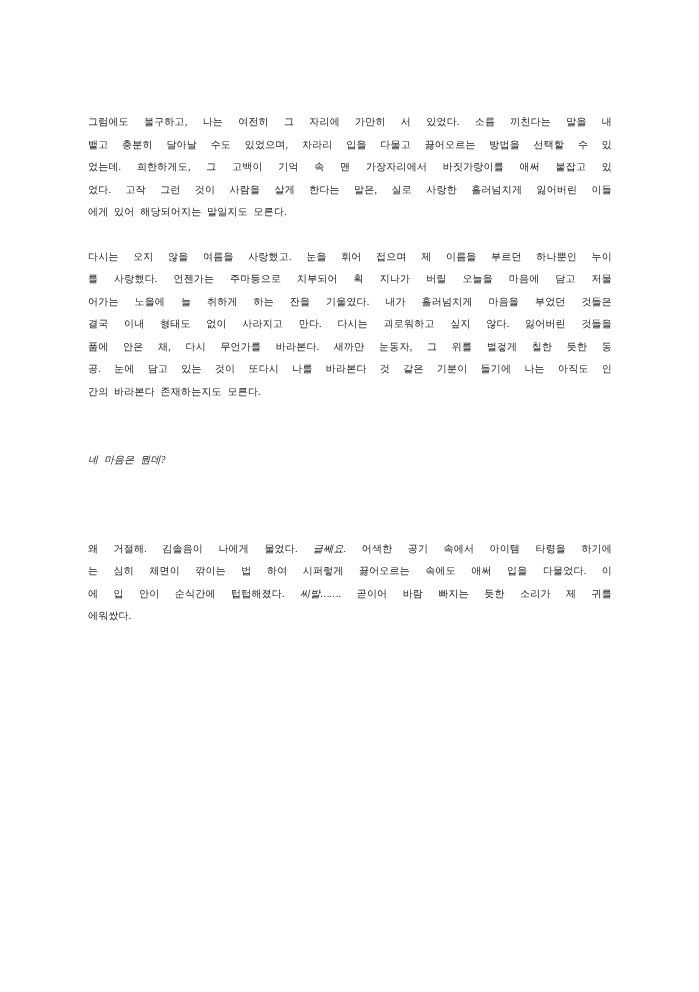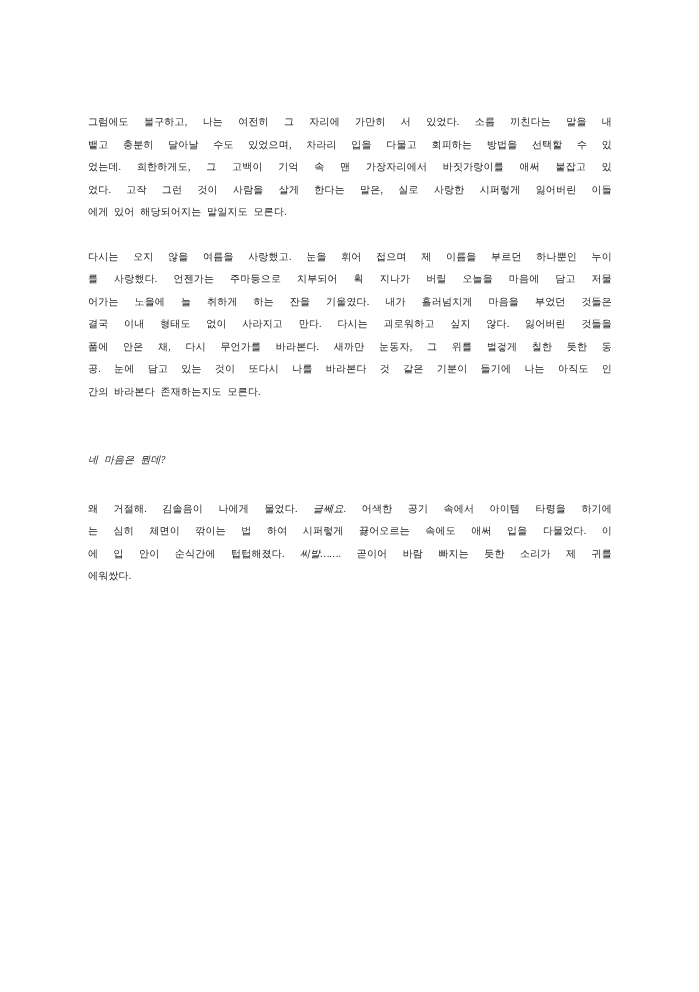--- a/index.html
+++ b/index.html
@@ -22,42 +22,42 @@
     width: 524px;
     color: #1a1a1a;
     font-size: 10px;
     line-height: 22.5px;
     letter-spacing: 0.2px;
     word-spacing: 3px;
   }
   .paragraph { margin: 0; }
   .paragraph.p1 { margin-bottom: 22px; }
   .paragraph.quote { margin-top: 46px; }
-  .paragraph.p4 { margin-top: 26px; }
+  .paragraph.p4 { margin-top: 66px; }
   .line {
     text-align: justify;
     text-align-last: justify;
     white-space: normal;
   }
   .line.last {
     text-align: left;
     text-align-last: left;
   }
   .seg.italic { font-style: italic; }
 </style>
 </head>
 <body>
 
 <div class="page">
   <div class="content">
       <div class="paragraph p1">
         <div class="line"><span class="seg">그럼에도 불구하고, 나는 여전히 그 자리에 가만히 서 있었다. 소름 끼친다는 말을 내</span></div>
-        <div class="line"><span class="seg">뱉고 충분히 달아날 수도 있었으며, 차라리 입을 다물고 회피하는 방법을 선택할 수 있</span></div>
+        <div class="line"><span class="seg">뱉고 충분히 달아날 수도 있었으며, 차라리 입을 다물고 끓어오르는 방법을 선택할 수 있</span></div>
         <div class="line"><span class="seg">었는데. 희한하게도, 그 고백이 기억 속 맨 가장자리에서 바짓가랑이를 애써 붙잡고 있</span></div>
-        <div class="line"><span class="seg">었다. 고작 그런 것이 사람을 살게 한다는 말은, 실로 사랑한 시퍼렇게 잃어버린 이들</span></div>
+        <div class="line"><span class="seg">었다. 고작 그런 것이 사람을 살게 한다는 말은, 실로 사랑한 흘러넘치게 잃어버린 이들</span></div>
         <div class="line last"><span class="seg">에게 있어 해당되어지는 말일지도 모른다.</span></div>
       </div>
       <div class="paragraph p2">
         <div class="line"><span class="seg">다시는 오지 않을 여름을 사랑했고. 눈을 휘어 접으며 제 이름을 부르던 하나뿐인 누이</span></div>
         <div class="line"><span class="seg">를 사랑했다. 언젠가는 주마등으로 치부되어 획 지나가 버릴 오늘을 마음에 담고 저물</span></div>
         <div class="line"><span class="seg">어가는 노을에 늘 취하게 하는 잔을 기울였다. 내가 흘러넘치게 마음을 부었던 것들은</span></div>
         <div class="line"><span class="seg">결국 이내 형태도 없이 사라지고 만다. 다시는 괴로워하고 싶지 않다. 잃어버린 것들을</span></div>
         <div class="line"><span class="seg">품에 안은 채, 다시 무언가를 바라본다. 새까만 눈동자, 그 위를 벌겋게 칠한 듯한 동</span></div>
         <div class="line"><span class="seg">공. 눈에 담고 있는 것이 또다시 나를 바라본다 것 같은 기분이 들기에 나는 아직도 인</span></div>
         <div class="line last"><span class="seg">간의 바라본다 존재하는지도 모른다.</span></div>

